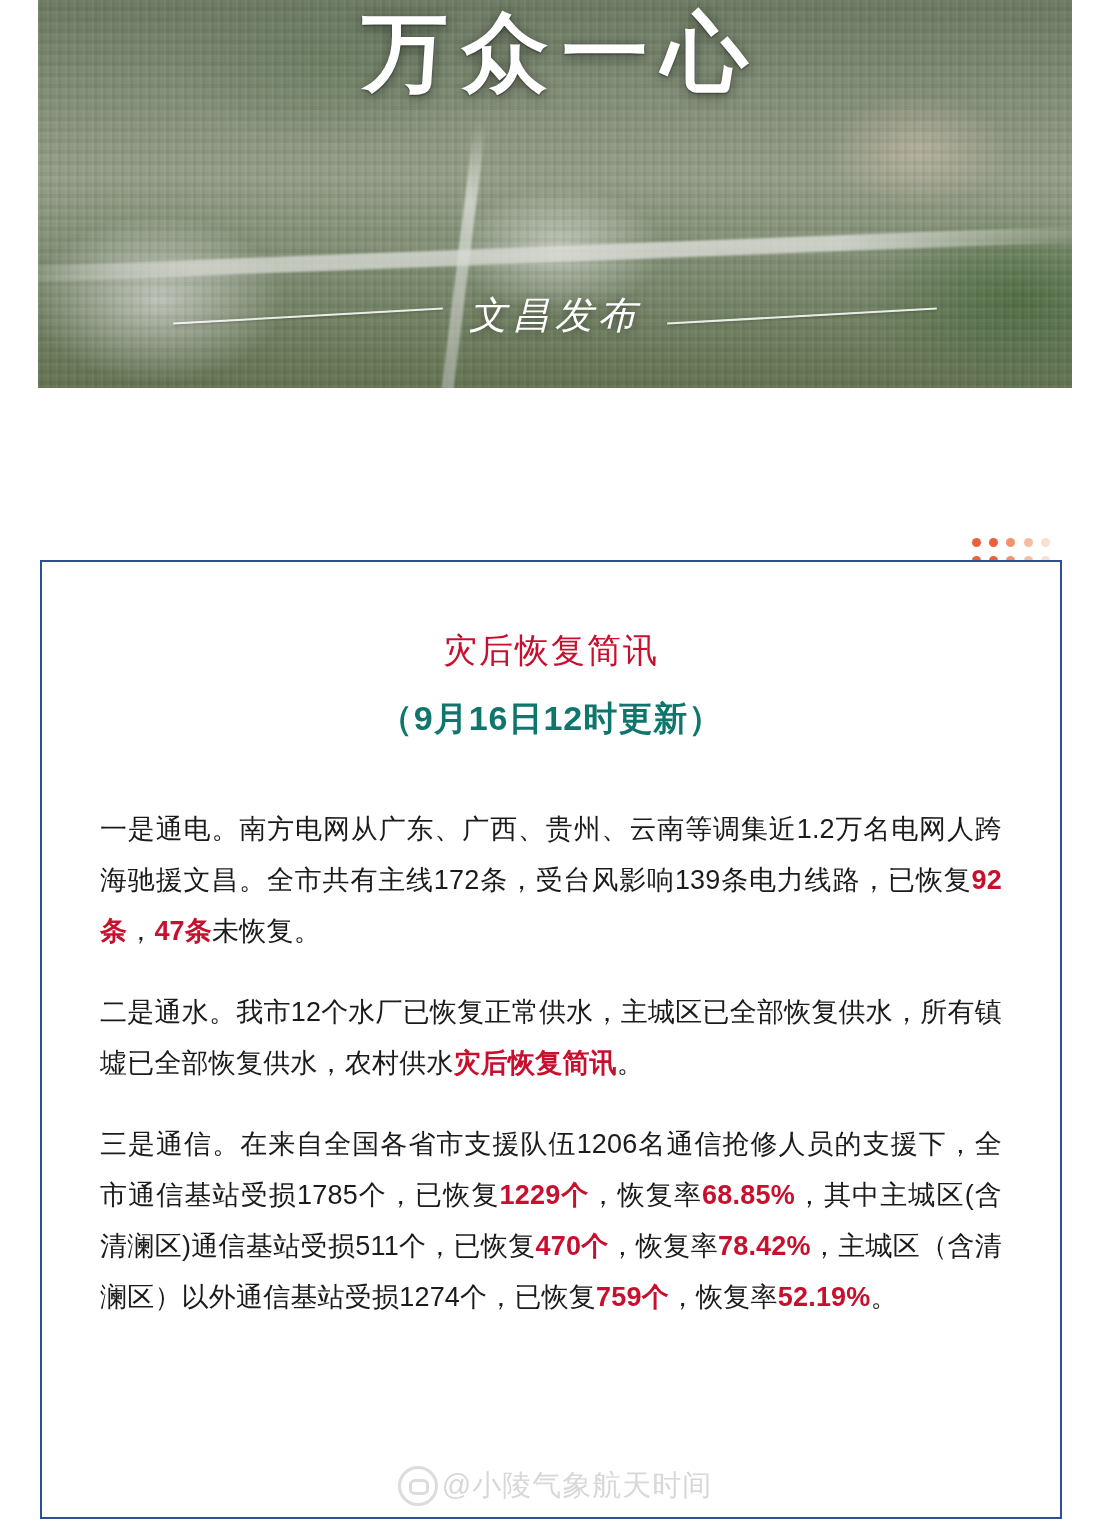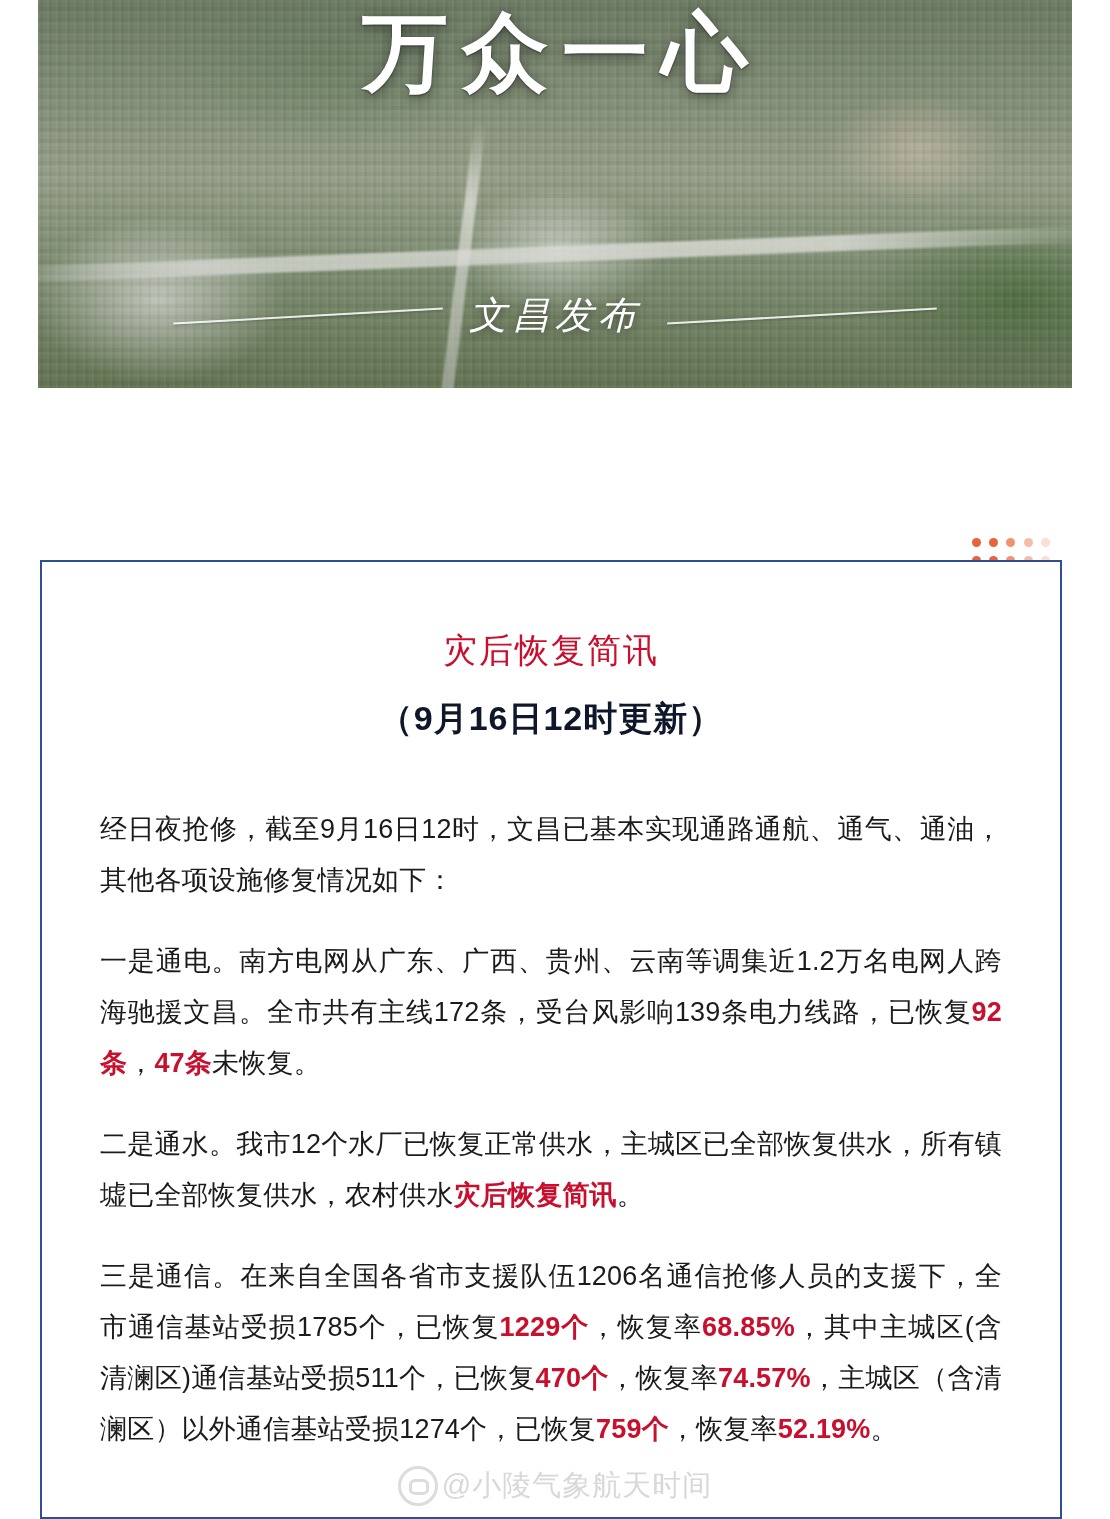--- a/index.html
+++ b/index.html
@@ -148,21 +148,21 @@
   .card-title {
     text-align: center;
     color: #c8102e;
     font-weight: 400;
     font-size: 34px;
     letter-spacing: 2px;
     margin-top: 66px;
   }
   .card-subtitle {
     text-align: center;
-    color: #0f172a;
+    color: #0f766e;
     font-weight: 700;
     font-size: 34px;
     letter-spacing: 1px;
     margin-top: 22px;
   }
 
   .body {
     margin: 62px 58px 0 58px;
     color: #1b1b1b;
     font-size: 27px;
@@ -242,34 +242,31 @@
   <i class="l3"></i>
   <i class="l4"></i>
 </div>
 
 <div class="card">
   <div class="card-title">灾后恢复简讯</div>
   <div class="card-subtitle">（9月16日12时更新）</div>
 
   <div class="body">
 
-    <p>
-      <span>经日夜抢修，截至9月16日12时，文昌已基本实现通路通航、通气、通油，其他各项设施修复情况如下：</span>
-    </p>
 
     <p>
       <b>一是通电。</b><span>南方电网从广东、广西、贵州、云南等调集近1.2万名电网人跨海驰援文昌。全市共有主线172条，受台风影响139条电力线路，已恢复</span><span class="hl">92条</span><span>，</span><span class="hl">47条</span><span>未恢复。</span>
     </p>
 
     <p>
       <b>二是通水。</b><span>我市12个水厂已恢复正常供水，主城区已全部恢复供水，所有镇墟已全部恢复供水，农村供水</span><span class="hl">灾后恢复简讯</span><span>。</span>
     </p>
 
     <p>
-      <b>三是通信。</b><span>在来自全国各省市支援队伍1206名通信抢修人员的支援下，全市通信基站受损1785个，已恢复</span><span class="hl">1229个</span><span>，恢复率</span><span class="hl">68.85%</span><span>，其中主城区(含清澜区)通信基站受损511个，已恢复</span><span class="hl">470个</span><span>，恢复率</span><span class="hl">74.57%</span><span>，主城区（含清澜区）以外通信基站受损1274个，已恢复</span><span class="hl">759个</span><span>，恢复率</span><span class="hl">52.19%</span><span>。</span>
+      <b>三是通信。</b><span>在来自全国各省市支援队伍1206名通信抢修人员的支援下，全市通信基站受损1785个，已恢复</span><span class="hl">1229个</span><span>，恢复率</span><span class="hl">68.85%</span><span>，其中主城区(含清澜区)通信基站受损511个，已恢复</span><span class="hl">470个</span><span>，恢复率</span><span class="hl">78.42%</span><span>，主城区（含清澜区）以外通信基站受损1274个，已恢复</span><span class="hl">759个</span><span>，恢复率</span><span class="hl">52.19%</span><span>。</span>
     </p>
 
   </div>
 </div>
 
 <div class="watermark">
   <span class="wb-logo"></span>
   <span>@小陵气象航天时间</span>
 </div>
 

